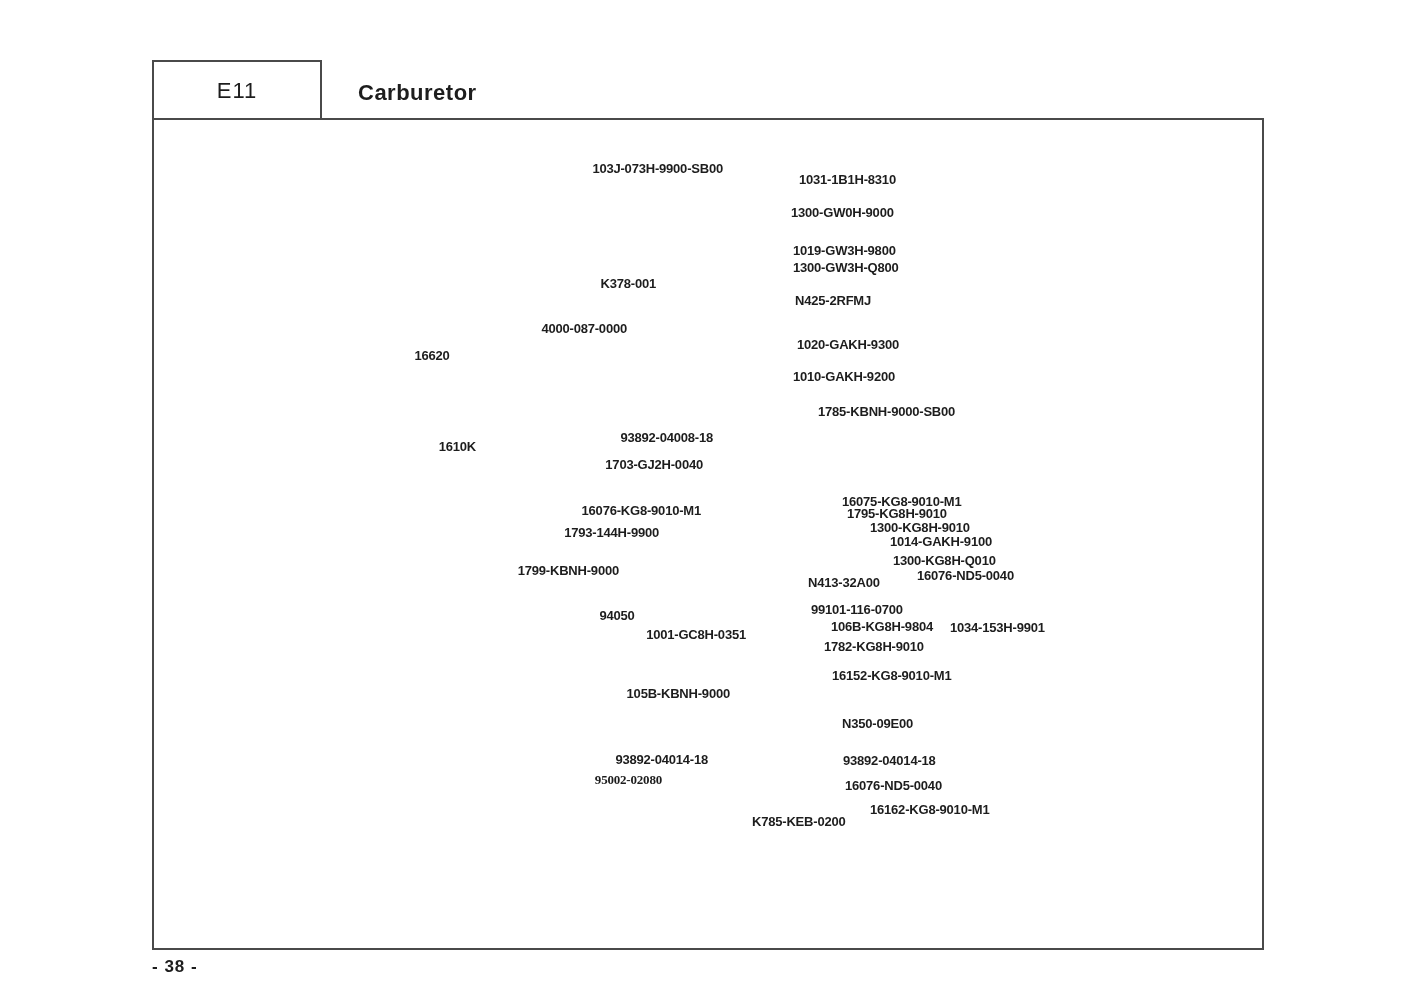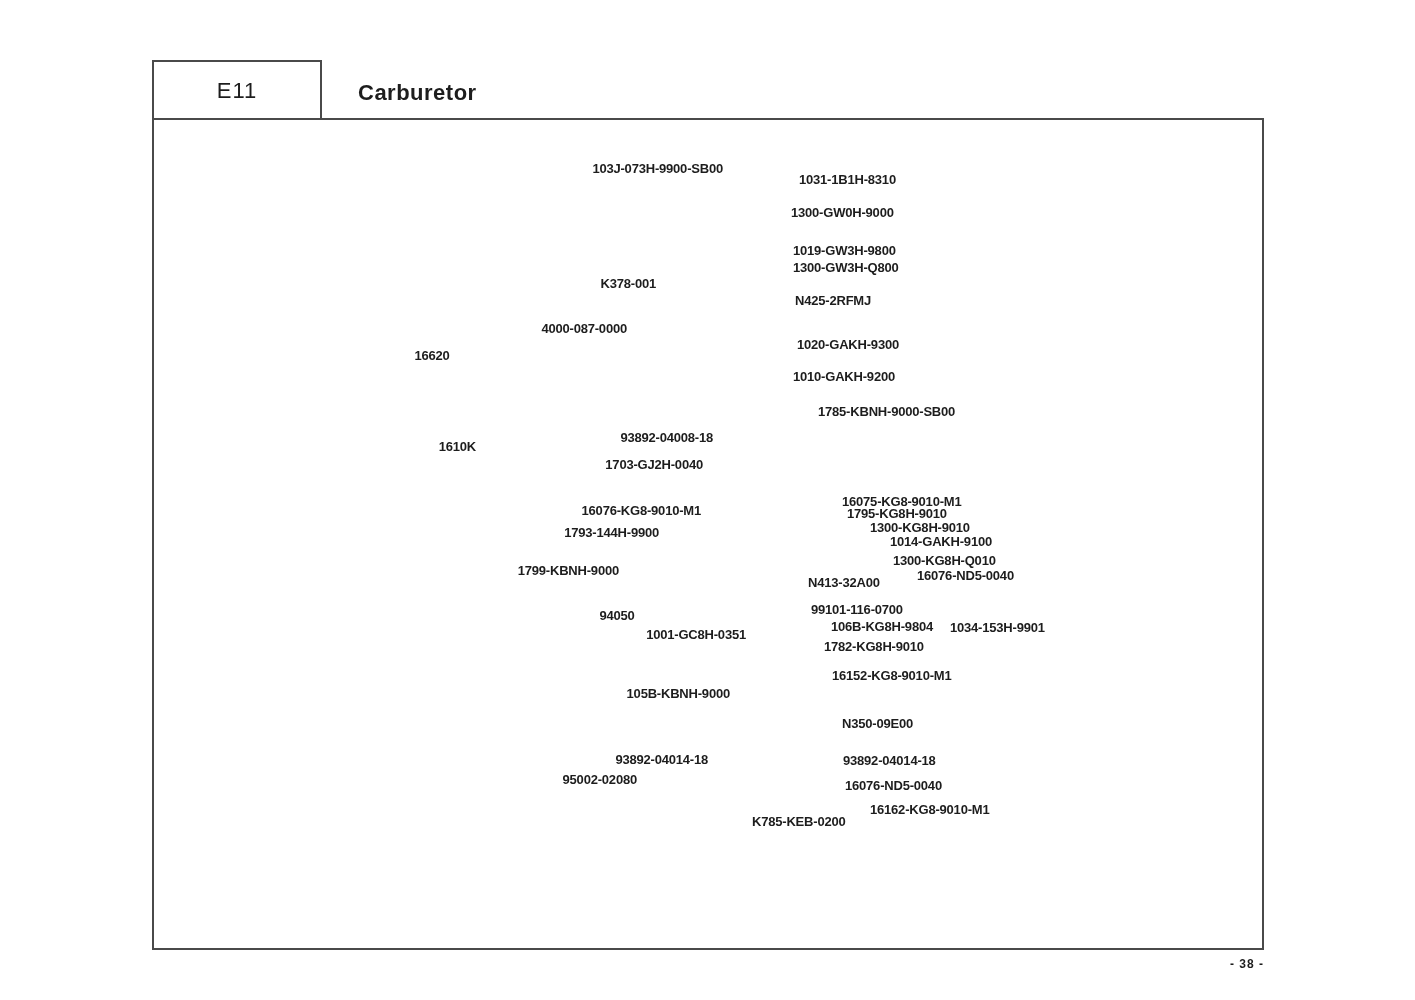--- a/index.html
+++ b/index.html
@@ -23,22 +23,22 @@
   }
   #diagram-svg{position:absolute;left:0;top:0;width:1415px;height:1000px;}
   #labels{position:absolute;left:0;top:0;width:1415px;height:920px;pointer-events:none;}
   .part-label{
     position:absolute;font-size:13px;font-weight:bold;white-space:nowrap;
     letter-spacing:-0.2px;transform:translate(0,-52%);color:#1d1d1d;
   }
   .part-label.right{transform:translate(-100%,-52%);}
   .part-label.center{transform:translate(-50%,-52%);}
   #page-number{
-    position:absolute;left:152px;top:957px;width:1112px;text-align:right;
-    font-size:12px;font-weight:bold;letter-spacing:1px;
+    position:absolute;left:152px;top:957px;width:1112px;text-align:left;
+    font-size:17px;font-weight:bold;letter-spacing:1px;
   }
 </style>
 </head>
 <body>
 
 <svg id="diagram-svg" viewBox="0 0 1415 1000" xmlns="http://www.w3.org/2000/svg">
 
   <g stroke="#c6c6c6" fill="none">
     <ellipse cx="688" cy="520" rx="147" ry="99" stroke-width="23"></ellipse>
     <path d="M594,455 L594,625" stroke-width="32"></path>
@@ -353,20 +353,20 @@
     <div class="part-label left" style="left: 917px; top: 576px;">16076-ND5-0040</div>
     <div class="part-label left" style="left: 950px; top: 628px;">1034-153H-9901</div>
     <div class="part-label left" style="left: 808px; top: 583px;">N413-32A00</div>
     <div class="part-label left" style="left: 811px; top: 610px;">99101-116-0700</div>
     <div class="part-label left" style="left: 831px; top: 627px;">106B-KG8H-9804</div>
     <div class="part-label left" style="left: 824px; top: 647px;">1782-KG8H-9010</div>
     <div class="part-label left" style="left: 832px; top: 676px;">16152-KG8-9010-M1</div>
     <div class="part-label left" style="left: 842px; top: 724px;">N350-09E00</div>
     <div class="part-label right" style="left: 708px; top: 760px;">93892-04014-18</div>
     <div class="part-label left" style="left: 843px; top: 761px;">93892-04014-18</div>
-    <div class="part-label right" style="left: 637px; top: 780px;">95002-02080</div>
+    <div class="part-label right" style="left: 662px; top: 780px; font-family: Liberation Serif, serif;">95002-02080</div>
     <div class="part-label left" style="left: 845px; top: 786px;">16076-ND5-0040</div>
     <div class="part-label left" style="left: 870px; top: 810px;">16162-KG8-9010-M1</div>
     <div class="part-label left" style="left: 752px; top: 822px;">K785-KEB-0200</div>
     <div class="part-label center" style="left: 432px; top: 316px; margin-top: 40px;">16620</div>
     <div class="part-label right" style="left: 476px; top: 447px;">1610K</div>
   </div>
 <div id="page-number">- 38 -</div>
 
 </body></html>

